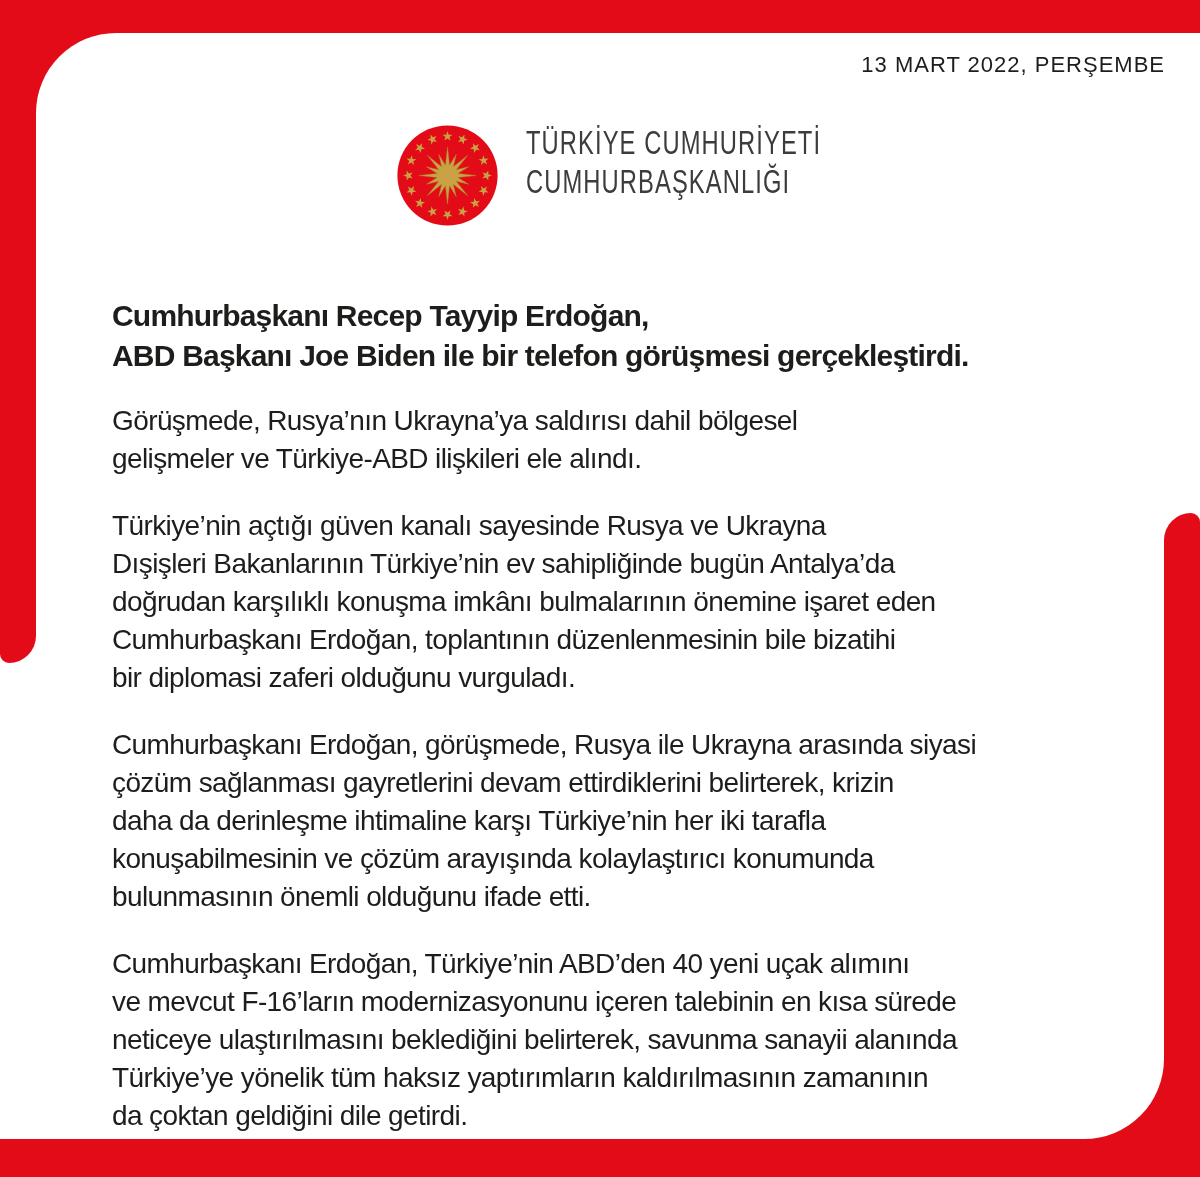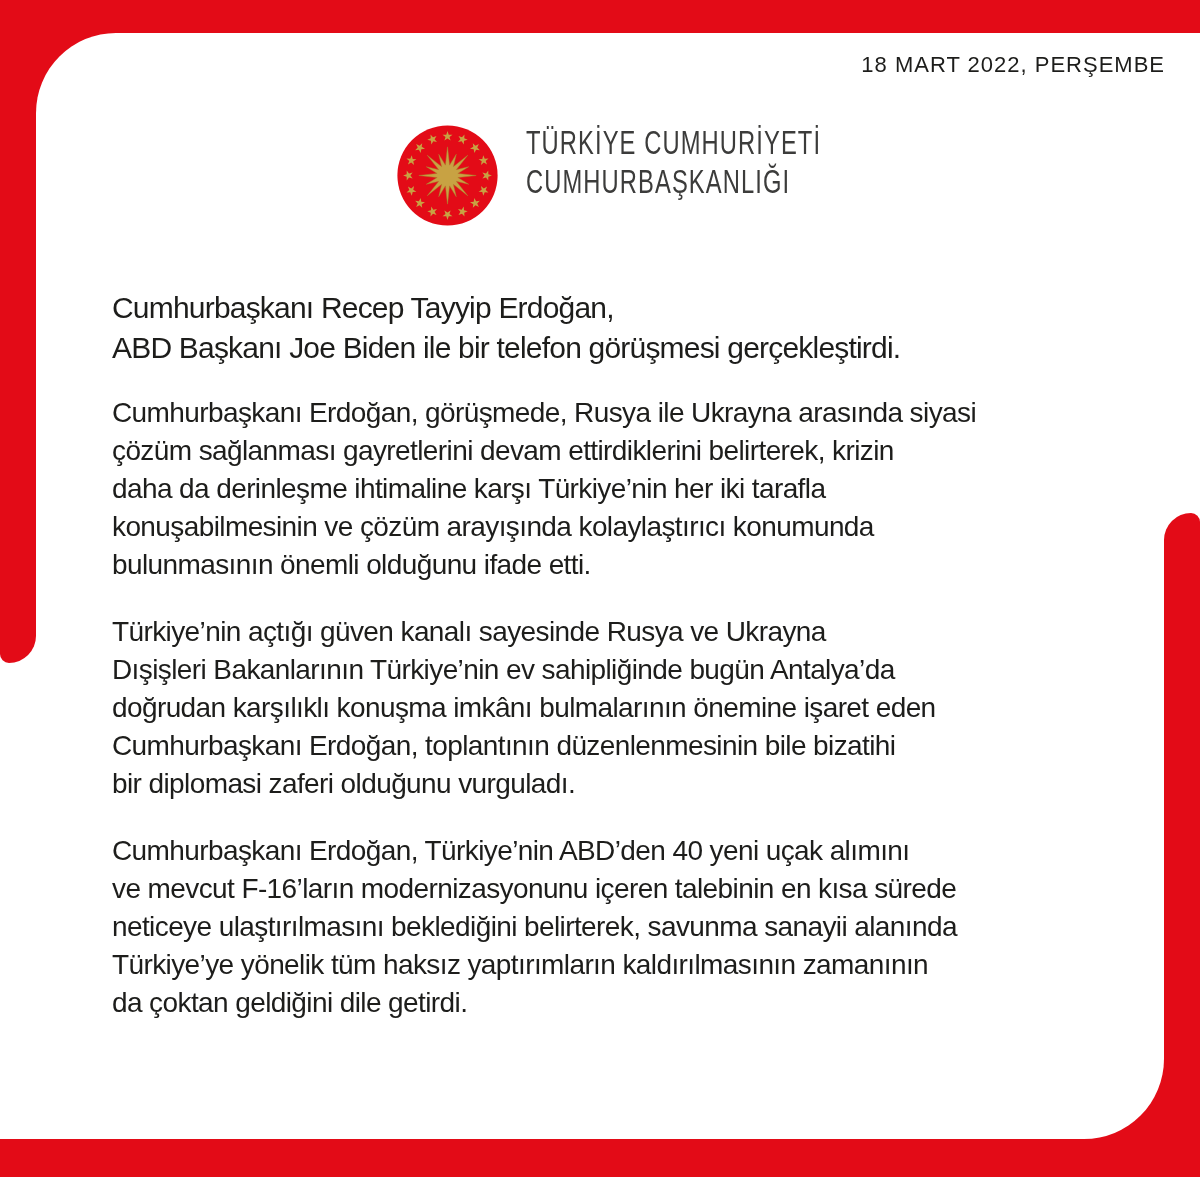--- a/index.html
+++ b/index.html
@@ -57,23 +57,23 @@
     transform: scaleX(0.72);
     transform-origin: left center;
     white-space: nowrap;
   }
 
   
   .content { position: absolute; left: 112px; top: 288px; width: 1055px; }
   .headline {
     font-size: 30px;
     line-height: 40px;
-    font-weight: 400;
+    font-weight: 700;
     letter-spacing: -0.8px;
-    margin: 0 0 26px 0;
+    margin: 8px 0 26px 0;
     white-space: pre-line;
     color: var(--text, #1d1d1b);
   }
   .para {
     font-size: 28px;
     line-height: 38px;
     letter-spacing: -0.6px;
     margin: 0 0 29px 0;
     white-space: pre-line;
     color: var(--text, #1d1d1b);
@@ -86,21 +86,21 @@
 
   <div class="frame frame-top"></div>
   <div class="frame frame-left"></div>
   <div class="frame corner-tl"></div>
   <div class="patch patch-tl"></div>
   <div class="frame frame-bottom"></div>
   <div class="frame frame-right"></div>
   <div class="frame corner-br"></div>
   <div class="patch patch-br"></div>
 
-  <div class="date">18 MART 2022, PERŞEMBE</div>
+  <div class="date">13 MART 2022, PERŞEMBE</div>
 
   <div class="logo">
     <svg class="seal" width="105" height="105" viewBox="-55 -55 110 110" aria-hidden="true">
       <defs>
         <path id="st" d="M0,-5.5 L1.29,-1.78 L5.23,-1.7 L2.09,0.68 L3.23,4.45 L0,2.2 L-3.23,4.45 L-2.09,0.68 L-5.23,-1.7 L-1.29,-1.78 Z"></path>
       </defs>
       <circle class="seal-bg" r="52.5"></circle>
       <polygon class="sun" points="30,0 10.79,2.15 22.17,9.18 9.15,6.11 21.21,21.21 6.11,9.15 9.18,22.17 2.15,10.79 0,30 -2.15,10.79 -9.18,22.17 -6.11,9.15 -21.21,21.21 -9.15,6.11 -22.17,9.18 -10.79,2.15 -30,0 -10.79,-2.15 -22.17,-9.18 -9.15,-6.11 -21.21,-21.21 -6.11,-9.15 -9.18,-22.17 -2.15,-10.79 0,-30 2.15,-10.79 9.18,-22.17 6.11,-9.15 21.21,-21.21 9.15,-6.11 22.17,-9.18 10.79,-2.15"></polygon>
       <g class="stars">
         <use href="#st" transform="rotate(0) translate(0,-41)"></use>
@@ -123,30 +123,32 @@
     </svg>
     <div class="logo-text">
       <div>TÜRKİYE CUMHURİYETİ</div>
       <div>CUMHURBAŞKANLIĞI</div>
     </div>
   </div>
 
   <div class="content">
     <h1 class="headline">Cumhurbaşkanı Recep Tayyip Erdoğan,
 ABD Başkanı Joe Biden ile bir telefon görüşmesi gerçekleştirdi.</h1>
+    <p class="para">Görüşmede, Rusya’nın Ukrayna’ya saldırısı dahil bölgesel
+gelişmeler ve Türkiye-ABD ilişkileri ele alındı.</p>
+    <p class="para">Türkiye’nin açtığı güven kanalı sayesinde Rusya ve Ukrayna
+Dışişleri Bakanlarının Türkiye’nin ev sahipliğinde bugün Antalya’da
+doğrudan karşılıklı konuşma imkânı bulmalarının önemine işaret eden
+Cumhurbaşkanı Erdoğan, toplantının düzenlenmesinin bile bizatihi
+bir diplomasi zaferi olduğunu vurguladı.</p>
     <p class="para">Cumhurbaşkanı Erdoğan, görüşmede, Rusya ile Ukrayna arasında siyasi
 çözüm sağlanması gayretlerini devam ettirdiklerini belirterek, krizin
 daha da derinleşme ihtimaline karşı Türkiye’nin her iki tarafla
 konuşabilmesinin ve çözüm arayışında kolaylaştırıcı konumunda
 bulunmasının önemli olduğunu ifade etti.</p>
-    <p class="para">Türkiye’nin açtığı güven kanalı sayesinde Rusya ve Ukrayna
-Dışişleri Bakanlarının Türkiye’nin ev sahipliğinde bugün Antalya’da
-doğrudan karşılıklı konuşma imkânı bulmalarının önemine işaret eden
-Cumhurbaşkanı Erdoğan, toplantının düzenlenmesinin bile bizatihi
-bir diplomasi zaferi olduğunu vurguladı.</p>
     <p class="para">Cumhurbaşkanı Erdoğan, Türkiye’nin ABD’den 40 yeni uçak alımını
 ve mevcut F-16’ların modernizasyonunu içeren talebinin en kısa sürede
 neticeye ulaştırılmasını beklediğini belirterek, savunma sanayii alanında
 Türkiye’ye yönelik tüm haksız yaptırımların kaldırılmasının zamanının
 da çoktan geldiğini dile getirdi.</p>
   </div>
 
 </div>
 
 </body></html>

